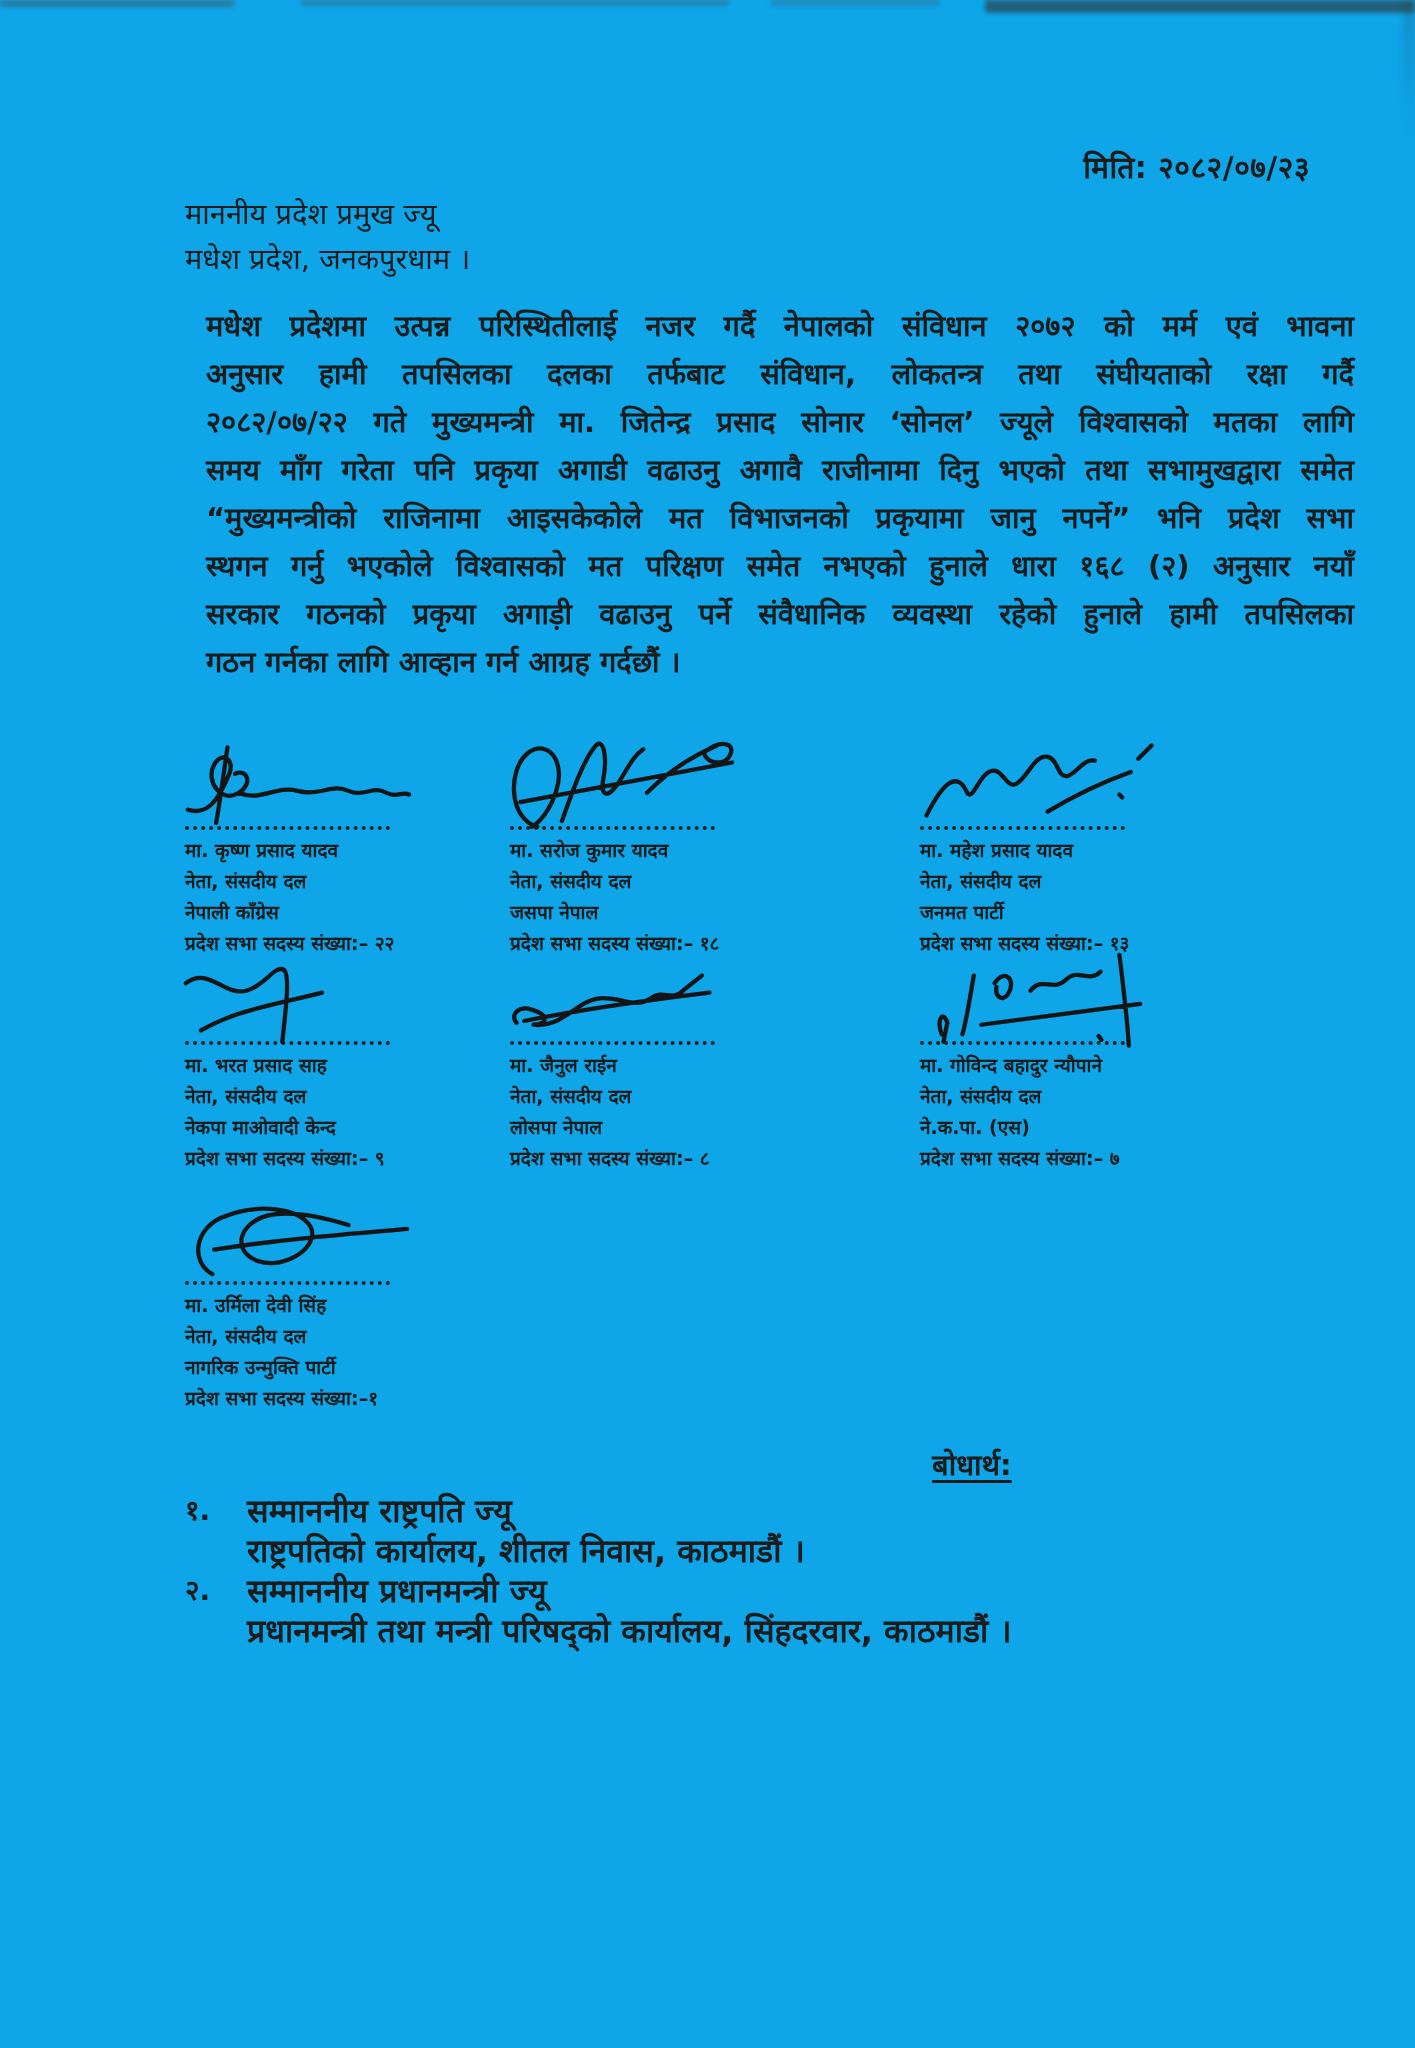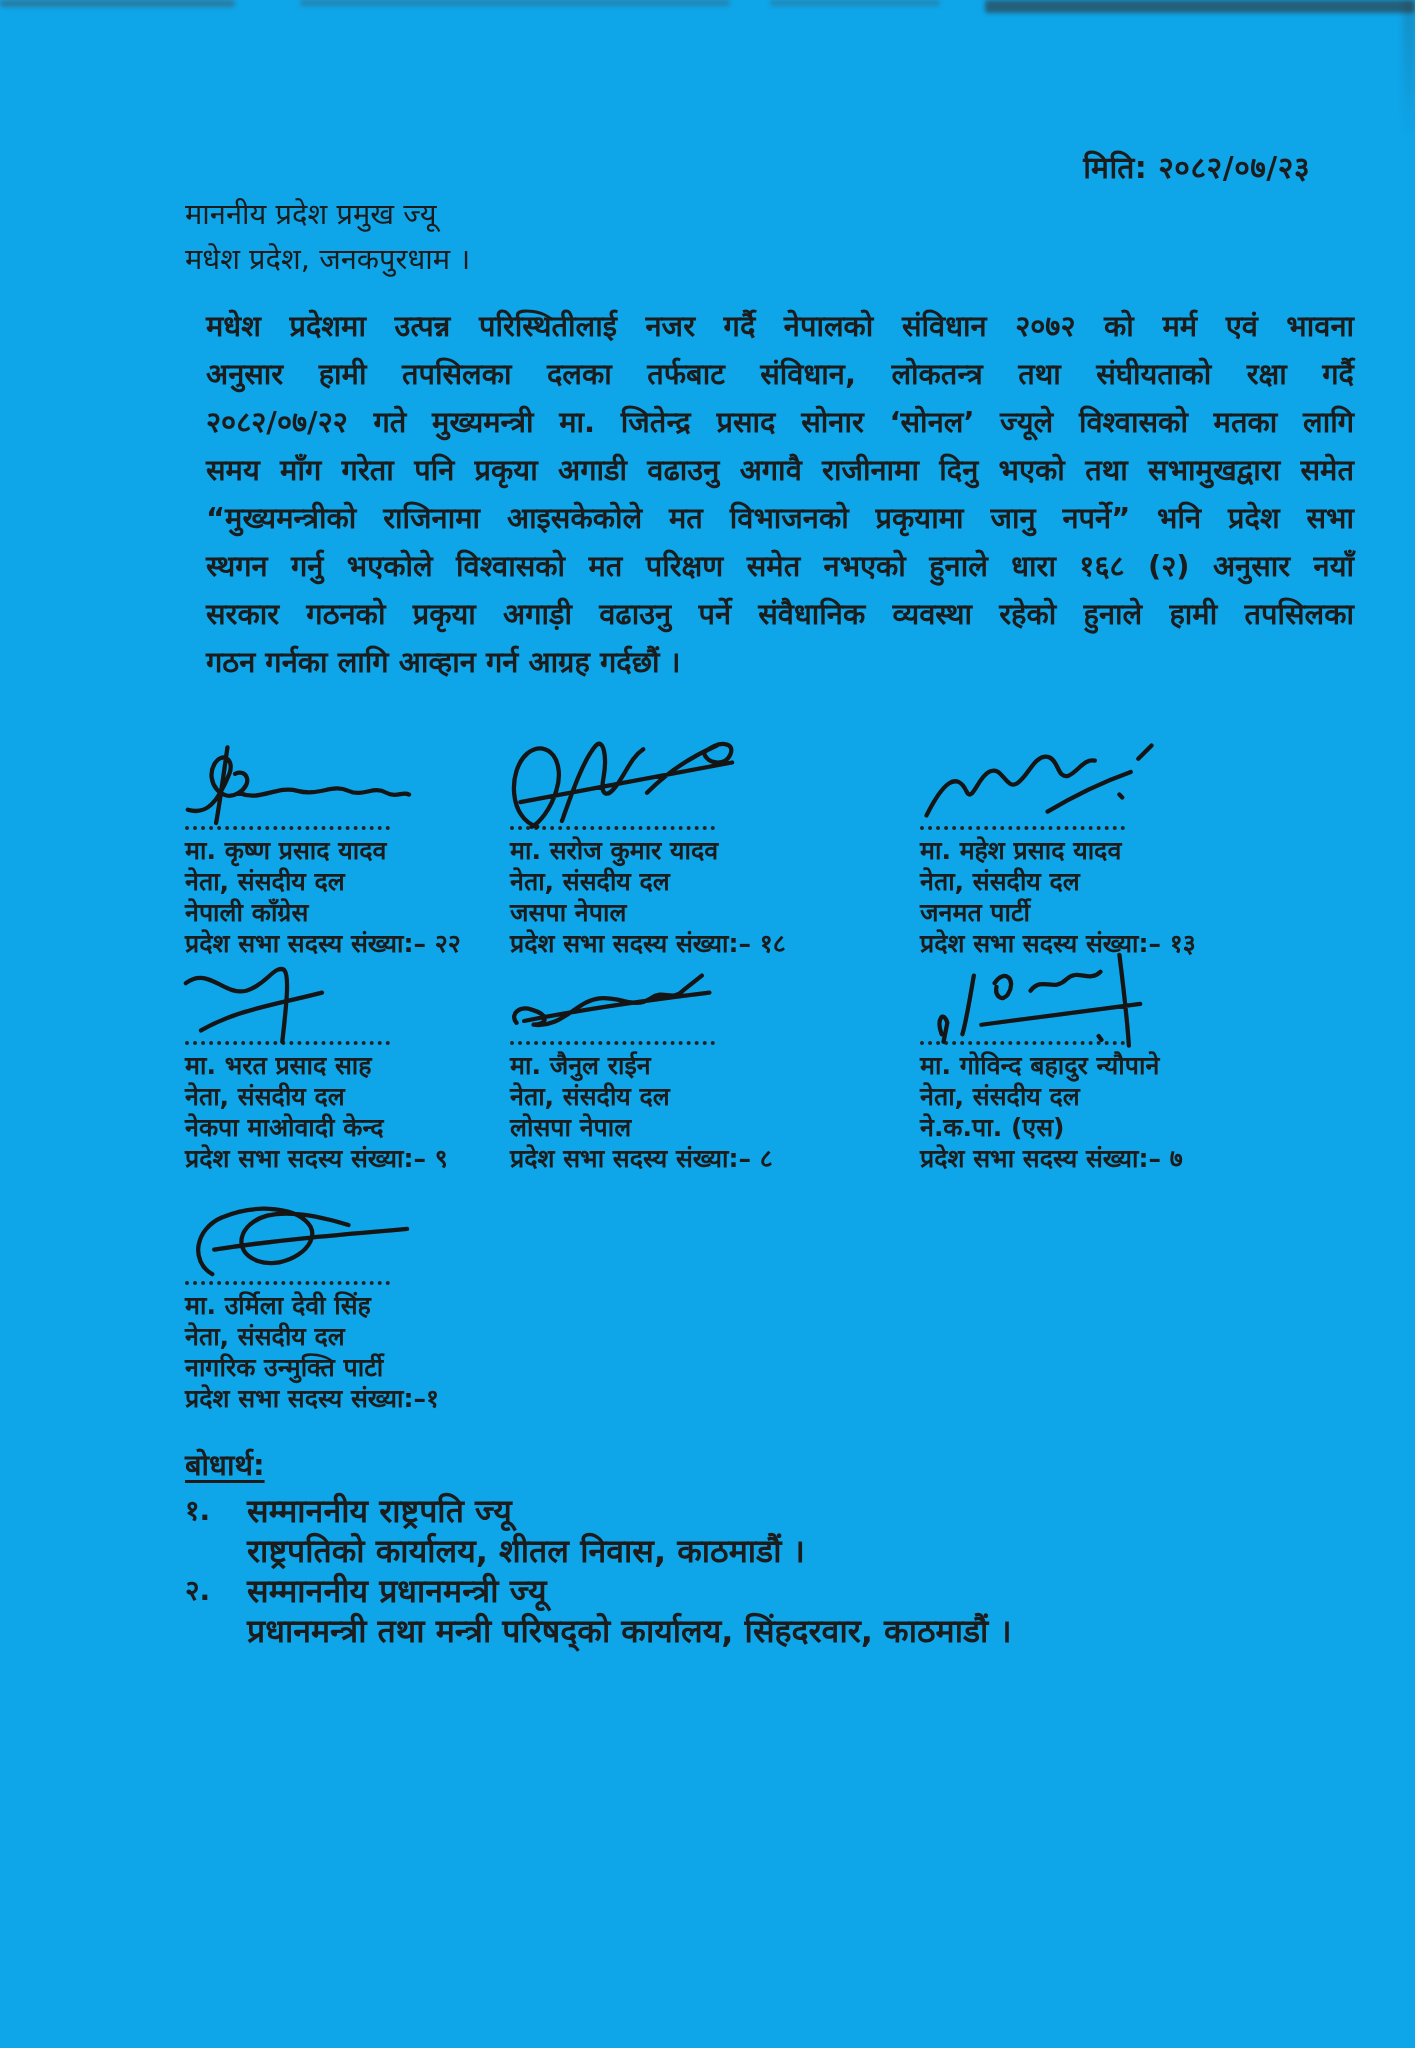--- a/index.html
+++ b/index.html
@@ -35,27 +35,28 @@
   .body-line.last-line { text-align-last:left; white-space:normal; }
 
   .sig-block { position:absolute; width:380px; }
   .sig-area  { position:relative; height:86px; }
   .sig-area svg { position:absolute; left:-8px; bottom:-14px; }
   .dotline {
     width:205px; height:0;
     border-bottom:4px dotted #232323;
     margin-bottom:5px;
   }
-  .sig-line { font-size:25px; font-weight:600; line-height:31px; }
+  .sig-line { font-size:19px; font-weight:600; line-height:31px; }
 
   .cc-section { position:absolute; left:185px; top:1444px; font-weight:600; }
   .cc-heading {
     font-size:29px; font-weight:700;
     text-decoration:underline; text-underline-offset:5px; text-decoration-thickness:2.5px;
     margin-bottom:8px;
+    text-align:right;
   }
   .cc-item  { display:flex; align-items:flex-start; }
   .cc-num   { width:62px; flex:none; font-size:28px; line-height:40px; }
   .cc-lines { font-size:32px; line-height:40px; }
 </style>
 </head>
 <body>
 
 <div class="page">
 

